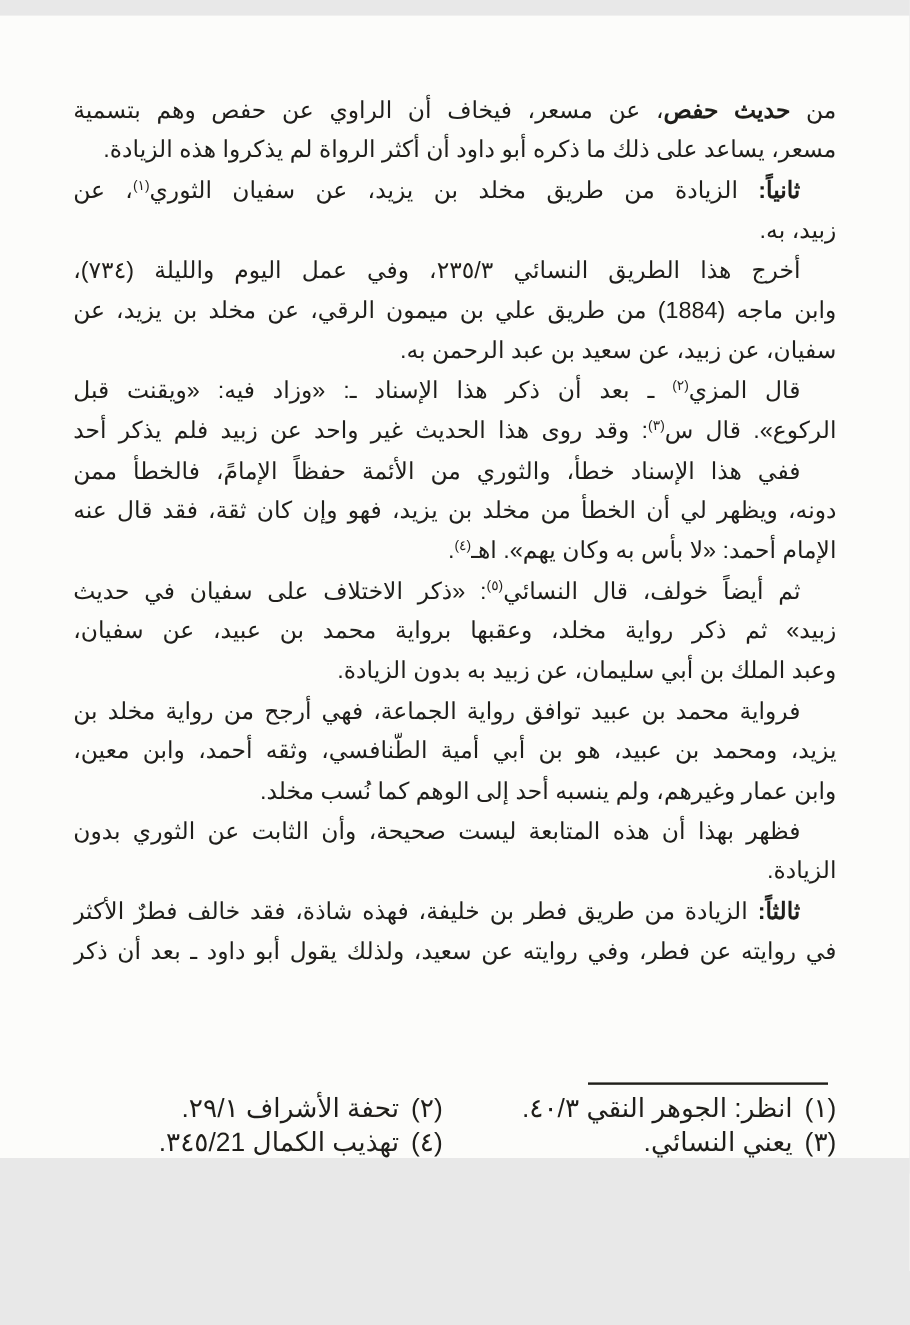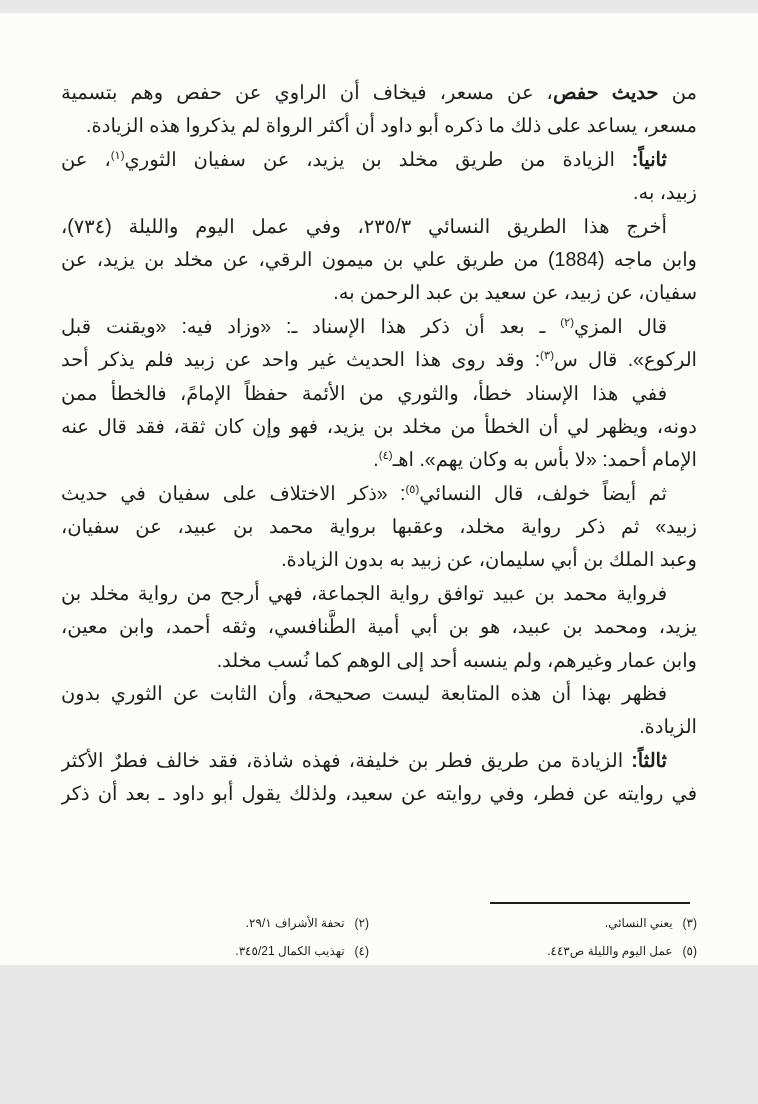--- a/index.html
+++ b/index.html
@@ -46,21 +46,21 @@
   }
   .footnotes{
     position:absolute;
     top:897px;right:61px;left:61px;
     display:flex;
     justify-content:space-between;
     direction:rtl;
   }
   .fn-col{width:308px;}
   .fn-row{
-    font-size:12px;
+    font-size:22px;
     line-height:27.5px;
     text-align:right;
     white-space:nowrap;
   }
   .fn-num{margin-left:10px;}
   
   .page-number{
     position:absolute;
     top:996px;left:0;right:0;
     text-align:right;
@@ -95,20 +95,21 @@
       <p class="bl ind"><span>فظهر بهذا أن هذه المتابعة ليست صحيحة، وأن الثابت عن الثوري بدون</span></p>
       <p class="bl end"><span>الزيادة.</span></p>
       <p class="bl ind"><span class="b">ثالثاً:</span><span> الزيادة من طريق فطر بن خليفة، فهذه شاذة، فقد خالف فطرٌ الأكثر</span></p>
       <p class="bl"><span>في روايته عن فطر، وفي روايته عن سعيد، ولذلك يقول أبو داود ـ بعد أن ذكر</span></p>
     </main>
 
   <div class="fn-sep"></div>
 
   <section class="footnotes">
     <div class="fn-col">
+        <div class="fn-row"><span class="fn-num">(١)</span><span class="fn-text">انظر: الجوهر النقي ٤٠/٣.</span></div>
         <div class="fn-row"><span class="fn-num">(٣)</span><span class="fn-text">يعني النسائي.</span></div>
         <div class="fn-row"><span class="fn-num">(٥)</span><span class="fn-text">عمل اليوم والليلة ص٤٤٣.</span></div>
       </div>
     <div class="fn-col">
         <div class="fn-row"><span class="fn-num">(٢)</span><span class="fn-text">تحفة الأشراف ٢٩/١.</span></div>
         <div class="fn-row"><span class="fn-num">(٤)</span><span class="fn-text">تهذيب الكمال ٣٤٥/21.</span></div>
       </div>
   </section>
 
   <div class="page-number">٢٥٣</div>

